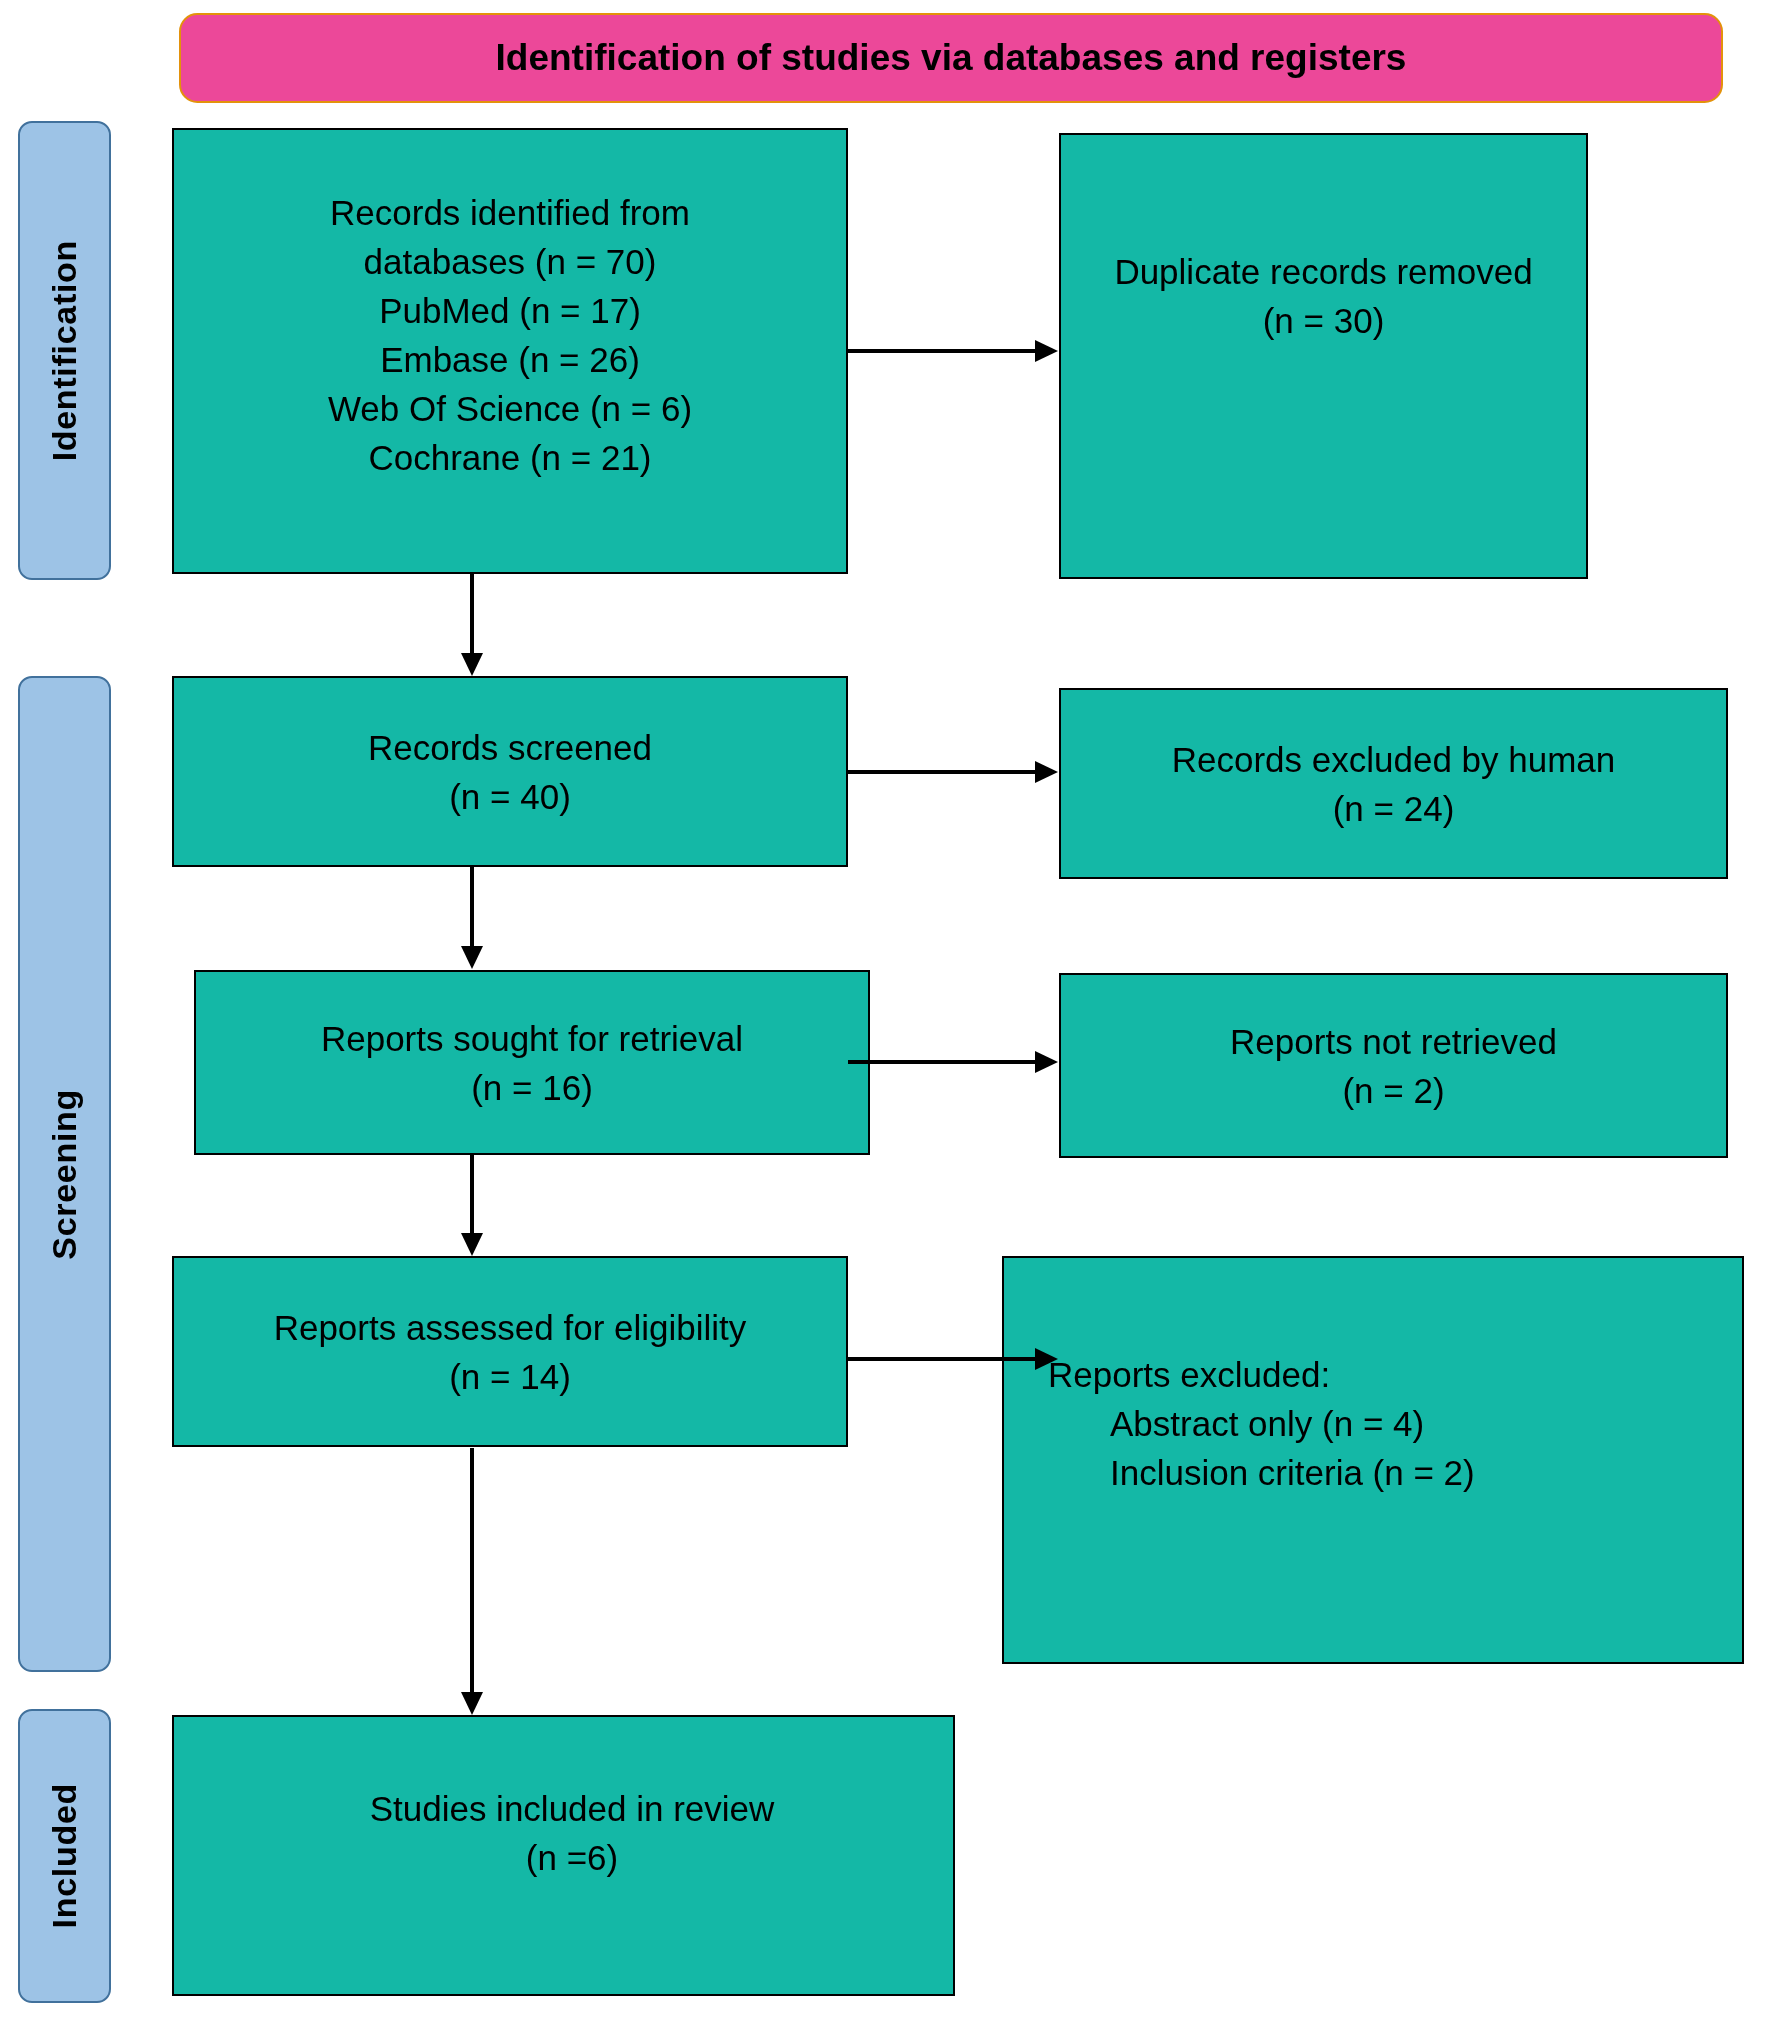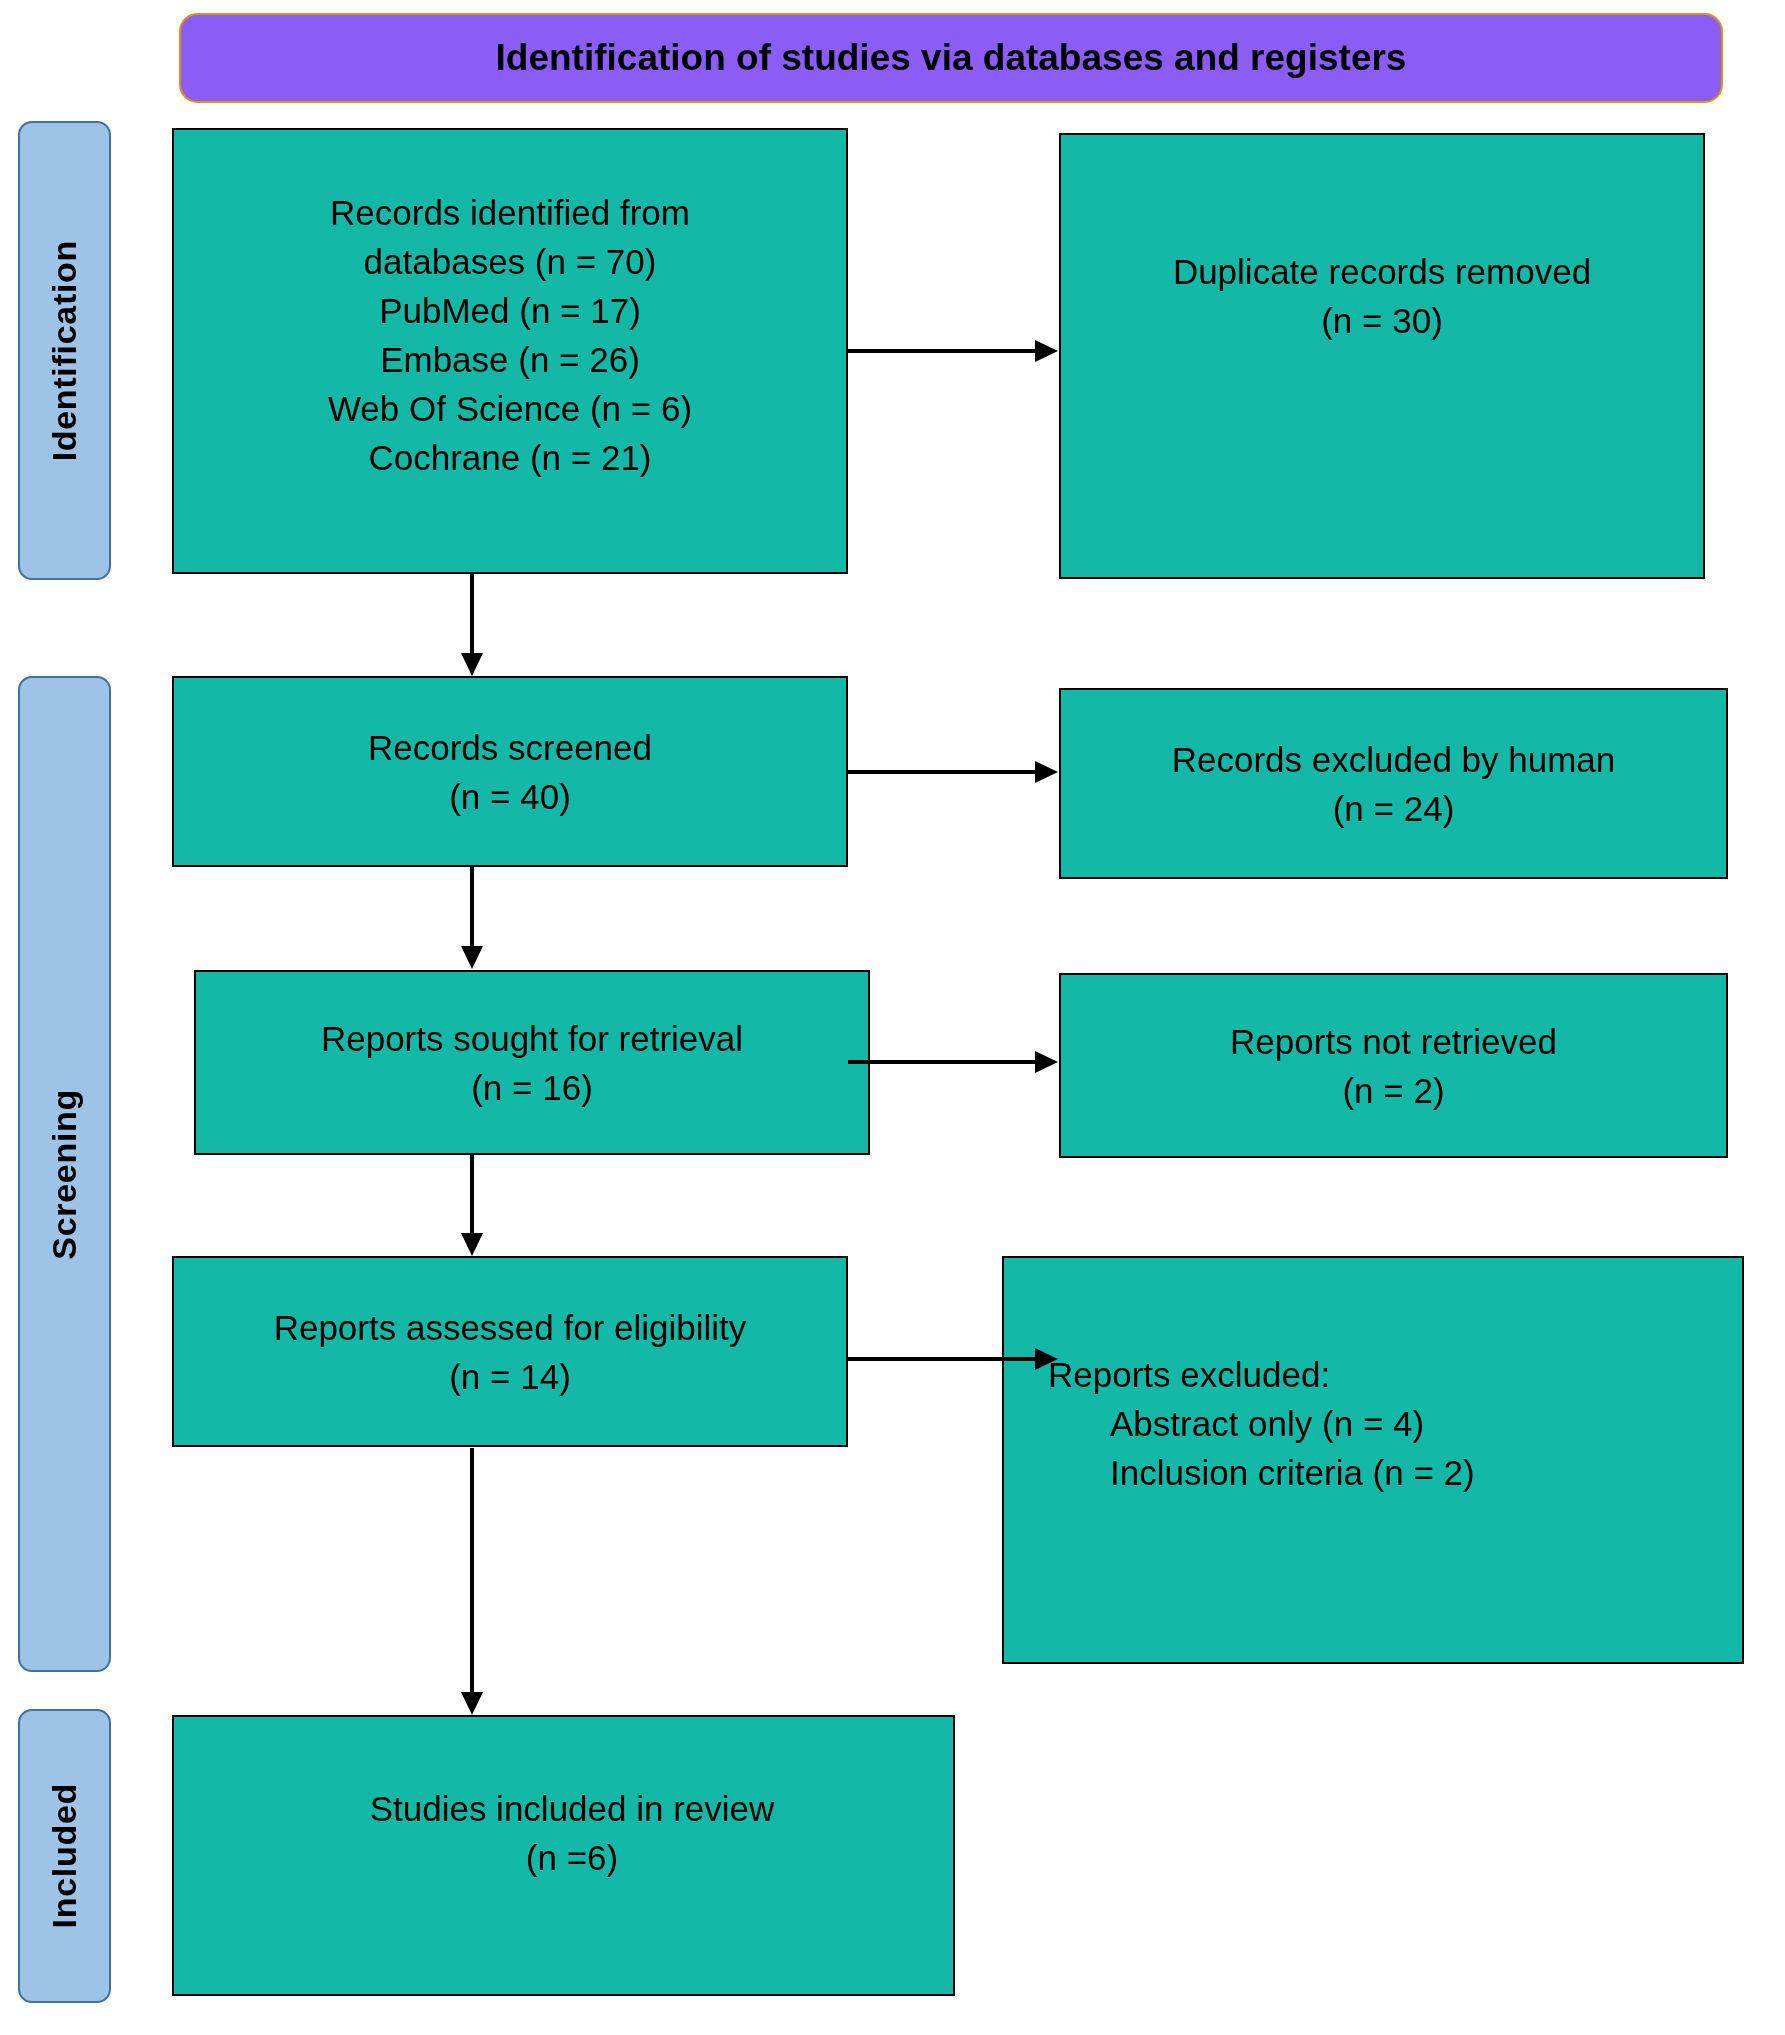--- a/index.html
+++ b/index.html
@@ -9,21 +9,21 @@
     font-family:"Liberation Sans", sans-serif;
     position:relative;
     overflow:hidden;
     color:#000;
   }
   .canvas { position:absolute; left:0; top:0; width:1785px; height:2035px; }
 
   
   .title-bar {
     position:absolute; left:179px; top:12.7px; width:1544px; height:90px;
-    background:#8b5cf6; border:2.8px solid #E3920B; border-radius:18.4px;
+    background:#ec4899; border:2.8px solid #E3920B; border-radius:18.4px;
     display:flex; align-items:center; justify-content:center;
     font-size:37px; font-weight:bold;
   }
 
   
   .stage {
     position:absolute; left:17.7px; width:93px;
     background:#9DC3E6; border:2.1px solid #41719C; border-radius:14px;
     display:flex; align-items:center; justify-content:center;
   }
@@ -35,21 +35,21 @@
   .stage-screening      { top:676px; height:996px; }
   .stage-included       { top:1709px; height:294px; }
 
   
   .box {
     position:absolute; background:#14b8a6; border:2.8px solid #000000;
     display:flex; flex-direction:column; align-items:center; justify-content:center;
     font-size:35px; line-height:49px; text-align:center;
   }
   .b1 { left:172px; top:128px;  width:676px; height:446px; padding-bottom:32px; }
-  .r1 { left:1059px; top:133px; width:646px; height:446px; padding-bottom:120px; }
+  .r1 { left:1059px; top:133px; width:529px; height:446px; padding-bottom:120px; }
   .b2 { left:172px; top:676px;  width:676px; height:191px; }
   .r2 { left:1059px; top:688px; width:669px; height:191px; }
   .b3 { left:172px; top:970px; width:676px; height:185px;margin-left:22px; }
   .r3 { left:1059px; top:973px; width:669px; height:185px; }
   .b4 { left:172px; top:1256px; width:676px; height:191px; }
   .r4 {
     left:1002px; top:1256px; width:742px; height:408px;
     align-items:flex-start; justify-content:flex-start; text-align:left;
     padding:92px 21px 21px 44px;
   }

